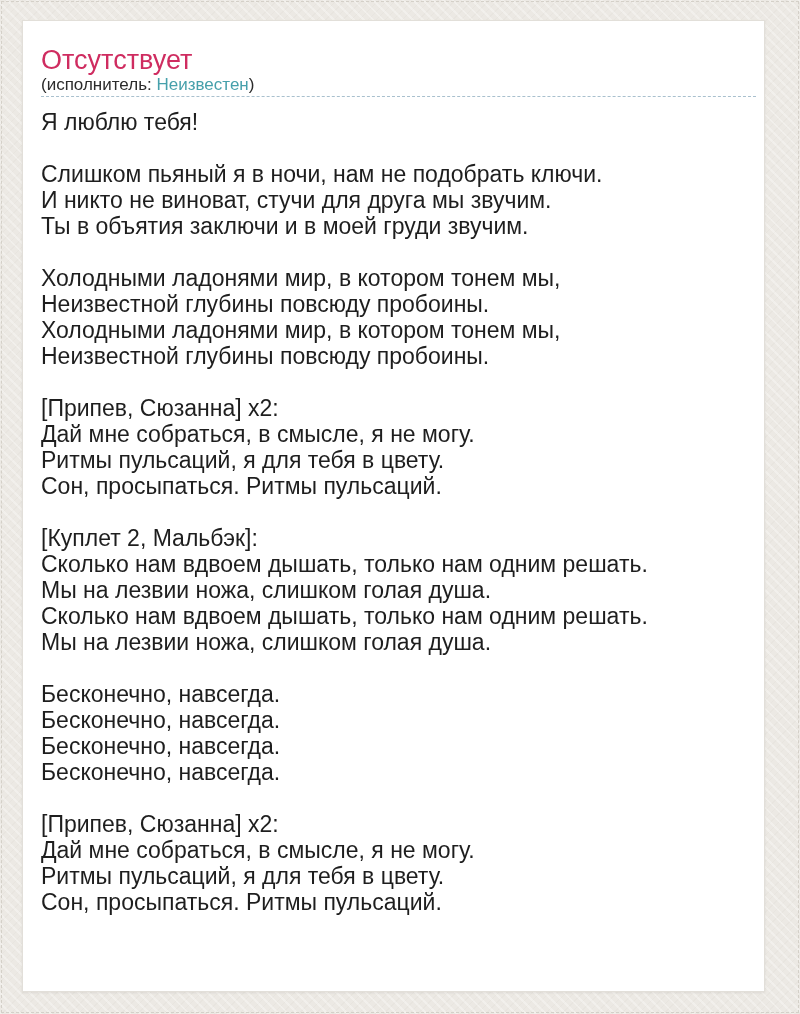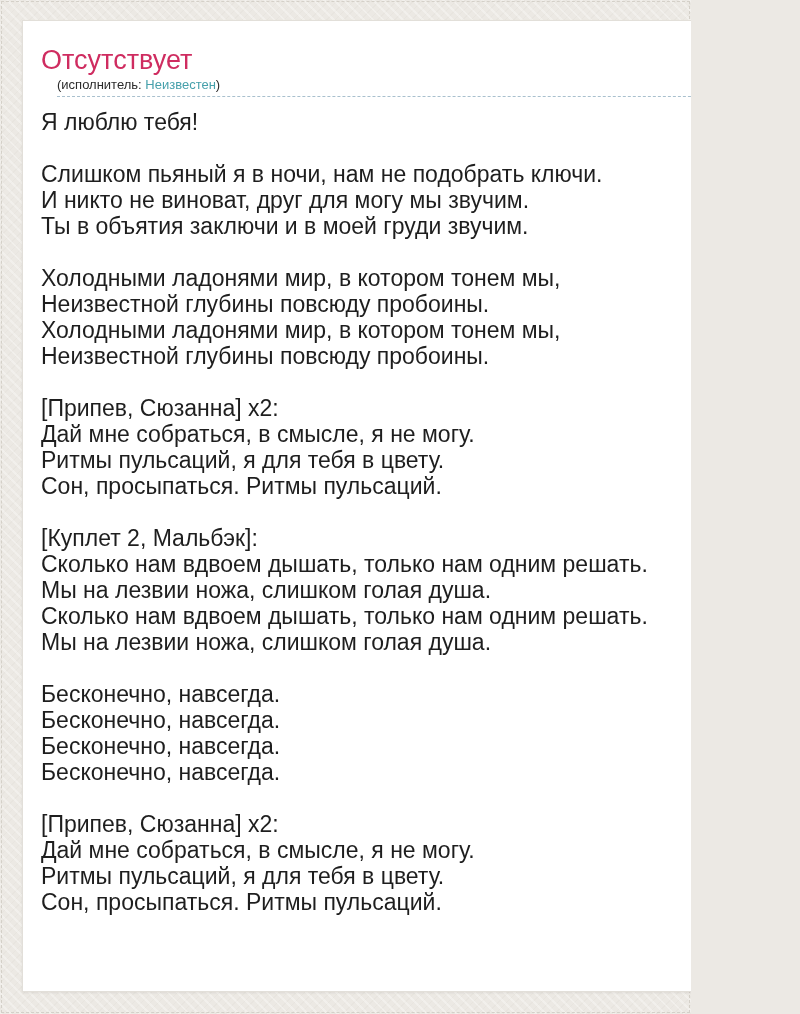--- a/index.html
+++ b/index.html
@@ -11,21 +11,21 @@
     --card-bg:#ffffff;
     --frame-dash:#d4d0c8;
   }
   html,body{margin:0;padding:0;}
   body{
     font-family:"Liberation Sans","DejaVu Sans",sans-serif;
     background:var(--page-bg);
   }
   .page{
     position:relative;
-    width:691px;
+    width:800px;
     height:1014px;
     overflow:hidden;
     background-color:var(--page-bg);
     background-image:
       repeating-linear-gradient(45deg, rgba(255,255,255,0.30) 0 2px, rgba(255,255,255,0) 2px 7px),
       repeating-linear-gradient(-45deg, rgba(170,164,152,0.06) 0 1px, rgba(255,255,255,0) 1px 6px);
   }
   .stitch-frame{
     position:absolute;
     inset:1px;
@@ -45,23 +45,23 @@
     padding:25px 8px 28px 18px;
   }
   .song-title{
     margin:0;
     font-size:27px;
     line-height:28px;
     font-weight:normal;
     color:var(--title-color);
   }
   .artist-line{
-    margin:1px 0 0 16px;
+    margin:1px 0 0 0;
     padding-bottom:2px;
-    font-size:13px;
+    font-size:17px;
     line-height:19px;
     color:#2b2b2b;
     border-bottom:1px dashed var(--divider-color);
   }
   .artist-link{
     color:var(--link-color);
     text-decoration:none;
     cursor:pointer;
   }
   .lyrics{
@@ -85,21 +85,21 @@
     <h1 class="song-title">Отсутствует</h1>
 
     <div class="artist-line"><span>(исполнитель: </span><a class="artist-link">Неизвестен</a><span>)</span></div>
 
     <div class="lyrics">
         <div class="stanza">
           <div class="line">Я люблю тебя!</div>
         </div>
         <div class="stanza">
           <div class="line">Слишком пьяный я в ночи, нам не подобрать ключи.</div>
-          <div class="line">И никто не виноват, друг для могу мы звучим.</div>
+          <div class="line">И никто не виноват, стучи для друга мы звучим.</div>
           <div class="line">Ты в объятия заключи и в моей груди звучим.</div>
         </div>
         <div class="stanza">
           <div class="line">Холодными ладонями мир, в котором тонем мы,</div>
           <div class="line">Неизвестной глубины повсюду пробоины.</div>
           <div class="line">Холодными ладонями мир, в котором тонем мы,</div>
           <div class="line">Неизвестной глубины повсюду пробоины.</div>
         </div>
         <div class="stanza">
           <div class="line">[Припев, Сюзанна] x2:</div>

